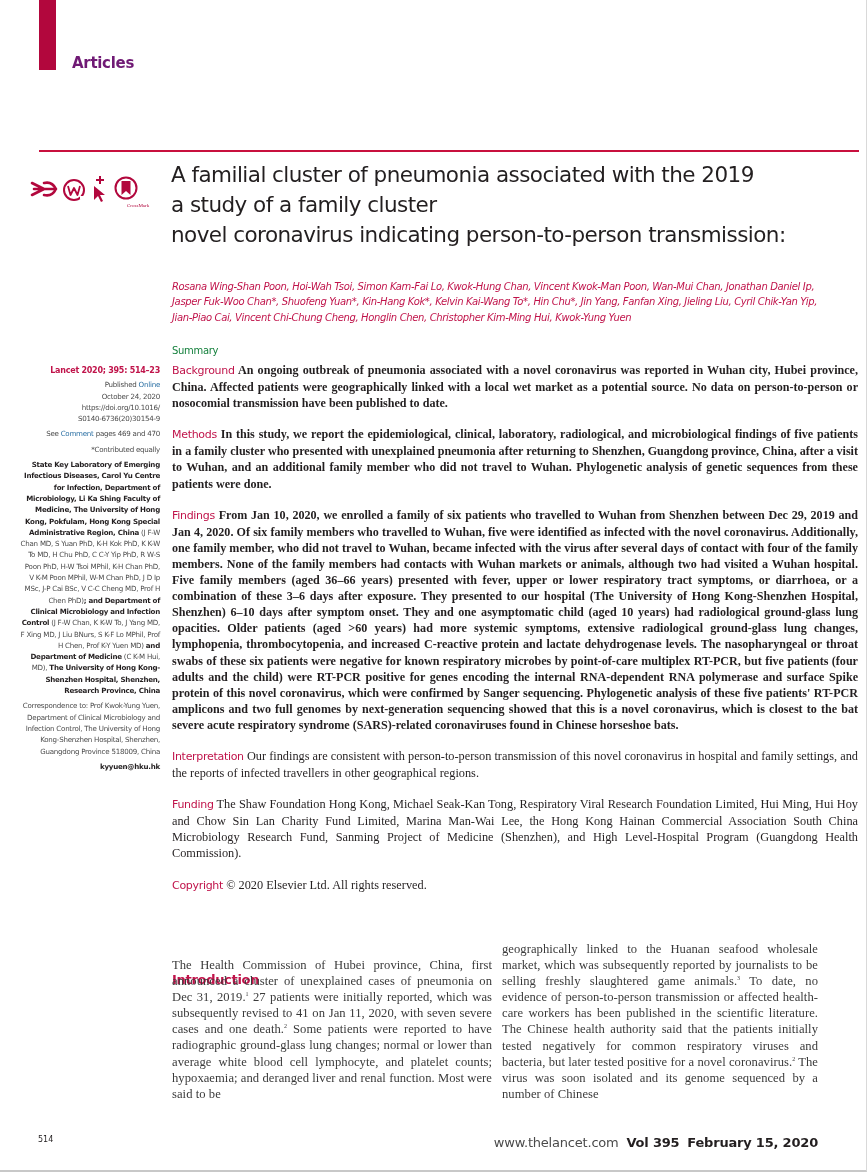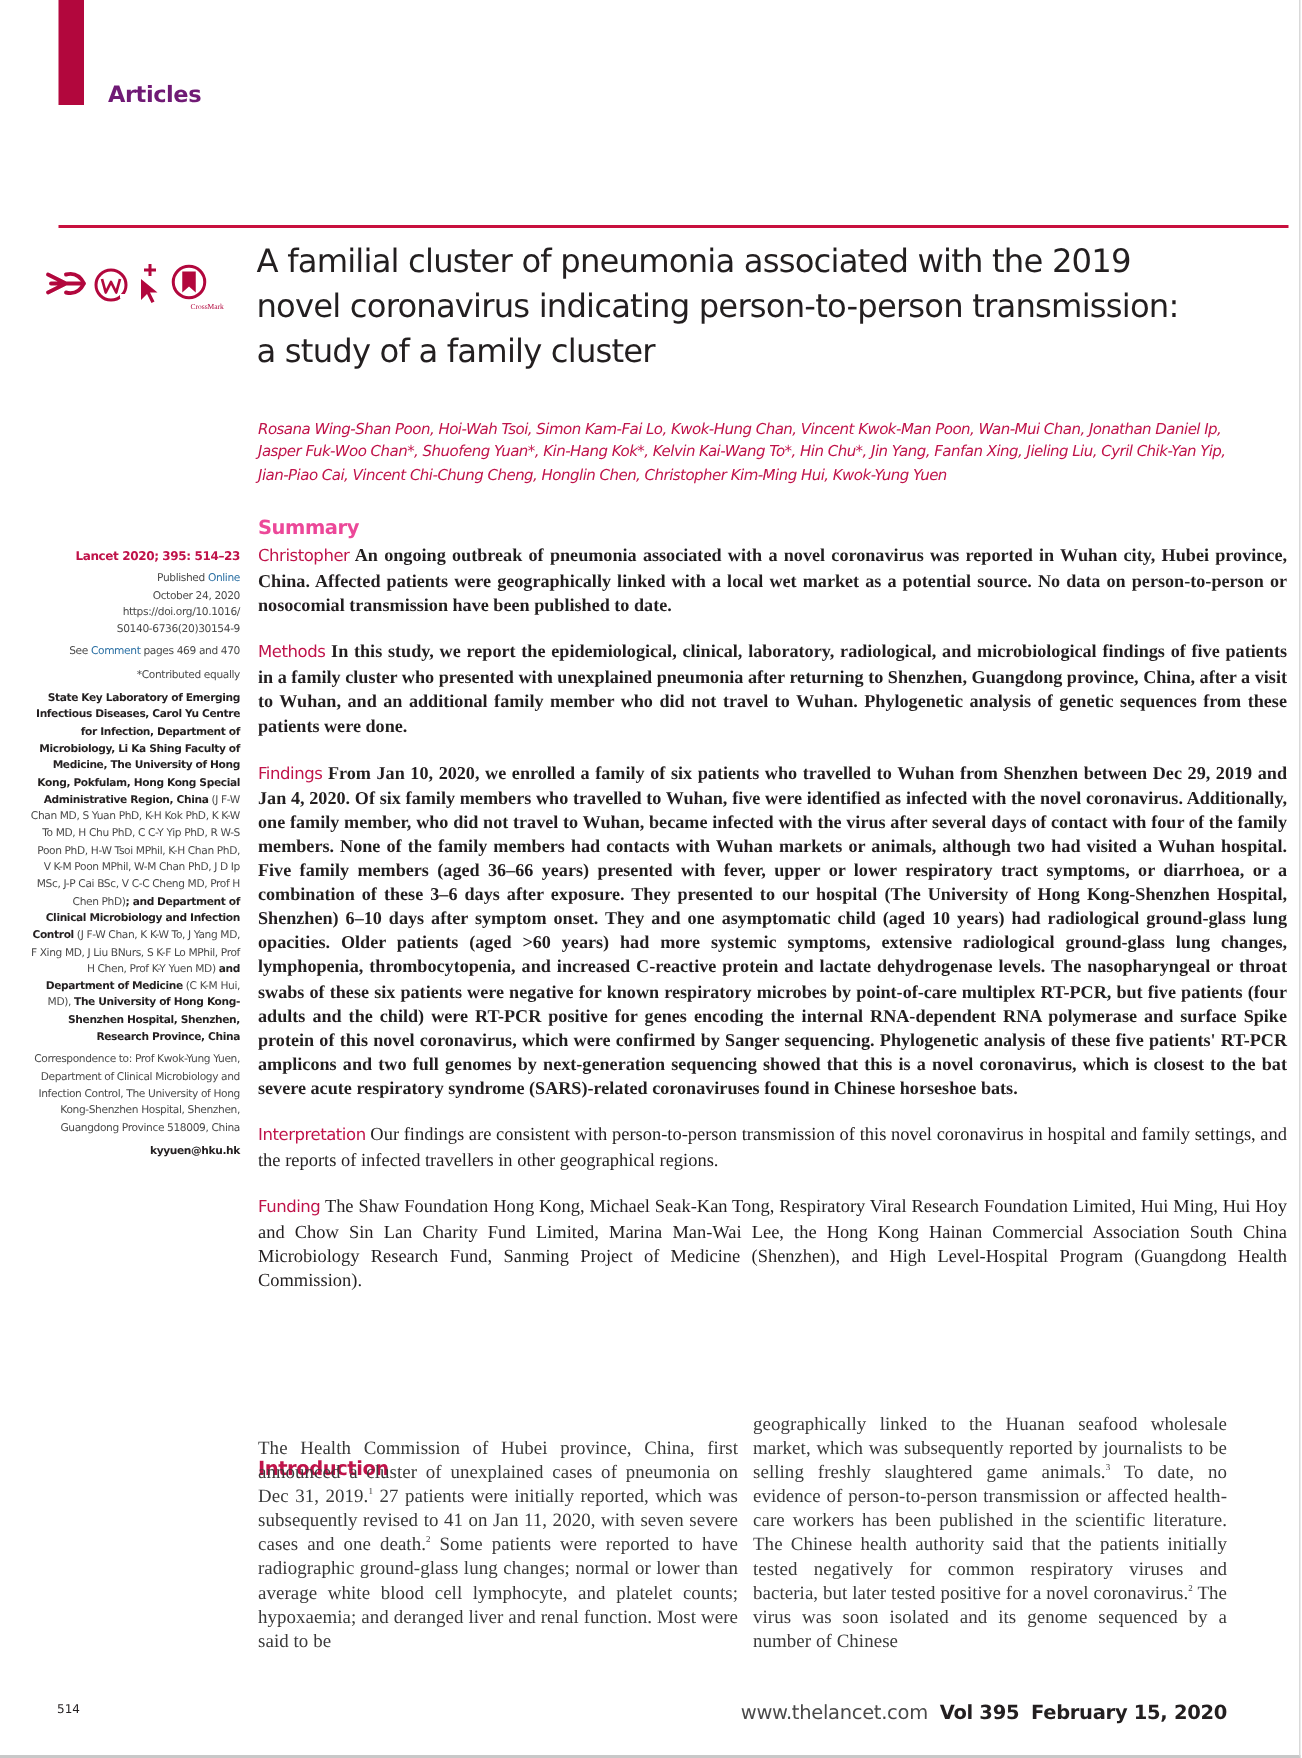--- a/index.html
+++ b/index.html
@@ -49,21 +49,21 @@
     font-size: 7.1px; line-height: 11.3px; color: #4a4a4a; letter-spacing: -0.25px;
   }
   .sidebar .cite { color: #c0134a; font-size: 8px; font-weight: normal; margin-bottom: 3px; }
   .sidebar .cite b { font-weight: bold; }
   .sidebar .block { margin-bottom: 4px; }
   .sidebar .link { color: #2a6fa3; }
   .sidebar .bold { font-weight: bold; color: #231f20; }
   .sidebar .email { font-weight: bold; color: #231f20; }
   .summary-heading {
     position: absolute; left: 172px; top: 345px;
-    font-family: "DejaVu Sans", sans-serif; font-weight: bold; font-size: 13px; color: #ec4899;
+    font-family: "DejaVu Sans", sans-serif; font-weight: normal; font-size: 10px; color: #15803d;
     letter-spacing: -0.3px;
   }
   .abstract {
     position: absolute; left: 172px; top: 362px; width: 686px;
     font-family: "Liberation Serif", serif; font-weight: bold; font-size: 12.1px;
     line-height: 16.1px; color: #231f20; text-align: justify;
   }
   .abstract p { margin: 0 0 15px 0; }
   .abstract .lbl {
     font-family: "DejaVu Sans", sans-serif; font-weight: normal; color: #c0134a;
@@ -124,22 +124,22 @@
     <svg width="26" height="28" viewBox="0 0 26 28">
       <circle cx="13" cy="13" r="10.5" fill="none" stroke="#b2073d" stroke-width="2"></circle>
       <path d="M8.5 6 L17.5 6 L17.5 20 L13 16 L8.5 20 Z" fill="#b2073d"></path>
     </svg>
   </span>
 </div>
 <div class="crossmark-label">CrossMark</div>
 
 <h1 class="title" style="margin:0;">
   <div>A familial cluster of pneumonia associated with the 2019</div>
+  <div>a study of a family cluster</div>
   <div>novel coronavirus indicating person-to-person transmission:</div>
-  <div>a study of a family cluster</div>
 </h1>
 
 <div class="authors">
   <div>Rosana Wing-Shan Poon, Hoi-Wah Tsoi, Simon Kam-Fai Lo, Kwok-Hung Chan, Vincent Kwok-Man Poon, Wan-Mui Chan, Jonathan Daniel Ip,</div>
   <div>Jasper Fuk-Woo Chan*, Shuofeng Yuan*, Kin-Hang Kok*, Kelvin Kai-Wang To*, Hin Chu*, Jin Yang, Fanfan Xing, Jieling Liu, Cyril Chik-Yan Yip,</div>
   <div>Jian-Piao Cai, Vincent Chi-Chung Cheng, Honglin Chen, Christopher Kim-Ming Hui, Kwok-Yung Yuen</div>
 </div>
 
 <aside class="sidebar">
   <div class="cite"><b>Lancet 2020; 395: 514–23</b></div>
@@ -157,25 +157,26 @@
     <span>(J F-W Chan MD, S Yuan PhD, K-H Kok PhD, K K-W To MD, H Chu PhD, C C-Y Yip PhD, R W-S Poon PhD, H-W Tsoi MPhil, K-H Chan PhD, V K-M Poon MPhil, W-M Chan PhD, J D Ip MSc, J-P Cai BSc, V C-C Cheng MD, Prof H Chen PhD)</span><span class="bold">; and</span>
     <span class="bold">Department of Clinical Microbiology and Infection Control</span><span> (J F-W Chan, K K-W To, J Yang MD, F Xing MD, J Liu BNurs, S K-F Lo MPhil, Prof H Chen, Prof K-Y Yuen MD) </span><span class="bold">and Department of Medicine</span><span> (C K-M Hui, MD), </span><span class="bold">The University of Hong Kong-Shenzhen Hospital, Shenzhen, Research Province, China</span>
   </div>
   <div class="block">Correspondence to: Prof Kwok-Yung Yuen, Department of Clinical Microbiology and Infection Control, The University of Hong Kong-Shenzhen Hospital, Shenzhen, Guangdong Province 518009, China</div>
   <div class="email">kyyuen@hku.hk</div>
 </aside>
 
 <div class="summary-heading">Summary</div>
 
 <section class="abstract">
-  <p><span class="lbl">Christopher</span><span> An ongoing outbreak of pneumonia associated with a novel coronavirus was reported in Wuhan city, Hubei province, China. Affected patients were geographically linked with a local wet market as a potential source. No data on person-to-person or nosocomial transmission have been published to date.</span></p>
+  <p><span class="lbl">Background</span><span> An ongoing outbreak of pneumonia associated with a novel coronavirus was reported in Wuhan city, Hubei province, China. Affected patients were geographically linked with a local wet market as a potential source. No data on person-to-person or nosocomial transmission have been published to date.</span></p>
   <p><span class="lbl">Methods</span><span> In this study, we report the epidemiological, clinical, laboratory, radiological, and microbiological findings of five patients in a family cluster who presented with unexplained pneumonia after returning to Shenzhen, Guangdong province, China, after a visit to Wuhan, and an additional family member who did not travel to Wuhan. Phylogenetic analysis of genetic sequences from these patients were done.</span></p>
   <p><span class="lbl">Findings</span><span> From Jan 10, 2020, we enrolled a family of six patients who travelled to Wuhan from Shenzhen between Dec 29, 2019 and Jan 4, 2020. Of six family members who travelled to Wuhan, five were identified as infected with the novel coronavirus. Additionally, one family member, who did not travel to Wuhan, became infected with the virus after several days of contact with four of the family members. None of the family members had contacts with Wuhan markets or animals, although two had visited a Wuhan hospital. Five family members (aged 36–66 years) presented with fever, upper or lower respiratory tract symptoms, or diarrhoea, or a combination of these 3–6 days after exposure. They presented to our hospital (The University of Hong Kong-Shenzhen Hospital, Shenzhen) 6–10 days after symptom onset. They and one asymptomatic child (aged 10 years) had radiological ground-glass lung opacities. Older patients (aged &gt;60 years) had more systemic symptoms, extensive radiological ground-glass lung changes, lymphopenia, thrombocytopenia, and increased C-reactive protein and lactate dehydrogenase levels. The nasopharyngeal or throat swabs of these six patients were negative for known respiratory microbes by point-of-care multiplex RT-PCR, but five patients (four adults and the child) were RT-PCR positive for genes encoding the internal RNA-dependent RNA polymerase and surface Spike protein of this novel coronavirus, which were confirmed by Sanger sequencing. Phylogenetic analysis of these five patients' RT-PCR amplicons and two full genomes by next-generation sequencing showed that this is a novel coronavirus, which is closest to the bat severe acute respiratory syndrome (SARS)-related coronaviruses found in Chinese horseshoe bats.</span></p>
   <p class="lighter"><span class="lbl">Interpretation</span><span> Our findings are consistent with person-to-person transmission of this novel coronavirus in hospital and family settings, and the reports of infected travellers in other geographical regions.</span></p>
   <p class="lighter"><span class="lbl">Funding</span><span> The Shaw Foundation Hong Kong, Michael Seak-Kan Tong, Respiratory Viral Research Foundation Limited, Hui Ming, Hui Hoy and Chow Sin Lan Charity Fund Limited, Marina Man-Wai Lee, the Hong Kong Hainan Commercial Association South China Microbiology Research Fund, Sanming Project of Medicine (Shenzhen), and High Level-Hospital Program (Guangdong Health Commission).</span></p>
+  <p class="lighter"><span class="lbl">Copyright</span><span> © 2020 Elsevier Ltd. All rights reserved.</span></p>
 </section>
 
 <div class="intro-heading">Introduction</div>
 
 <div class="col left">
   <p><span>The Health Commission of Hubei province, China, first announced a cluster of unexplained cases of pneumonia on Dec 31, 2019.</span><sup>1</sup><span> 27 patients were initially reported, which was subsequently revised to 41 on Jan 11, 2020, with seven severe cases and one death.</span><sup>2</sup><span> Some patients were reported to have radiographic ground-glass lung changes; normal or lower than average white blood cell lymphocyte, and platelet counts; hypoxaemia; and deranged liver and renal function. Most were said to be</span></p>
 </div>
 
 <div class="col right">
   <p><span>geographically linked to the Huanan seafood wholesale market, which was subsequently reported by journalists to be selling freshly slaughtered game animals.</span><sup>3</sup><span> To date, no evidence of person-to-person transmission or affected health-care workers has been published in the scientific literature. The Chinese health authority said that the patients initially tested negatively for common respiratory viruses and bacteria, but later tested positive for a novel coronavirus.</span><sup>2</sup><span> The virus was soon isolated and its genome sequenced by a number of Chinese</span></p>

